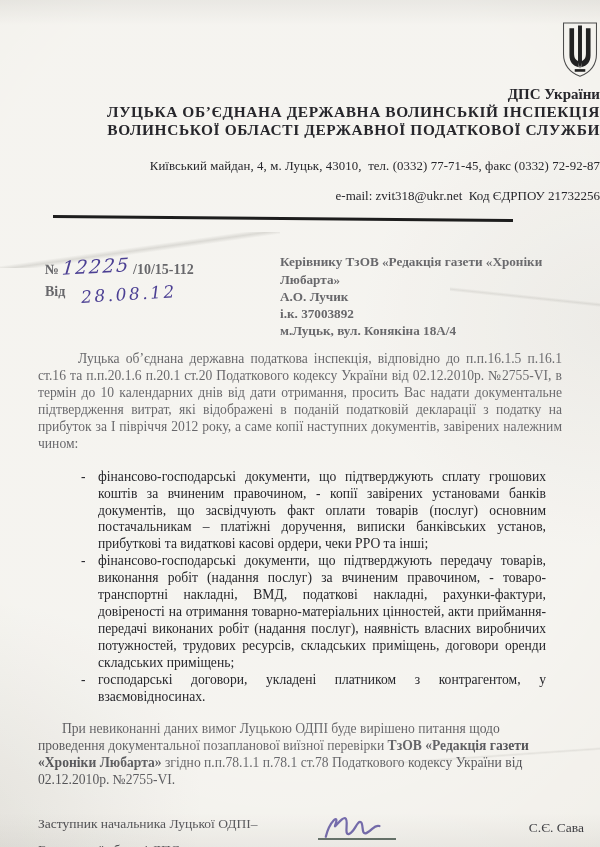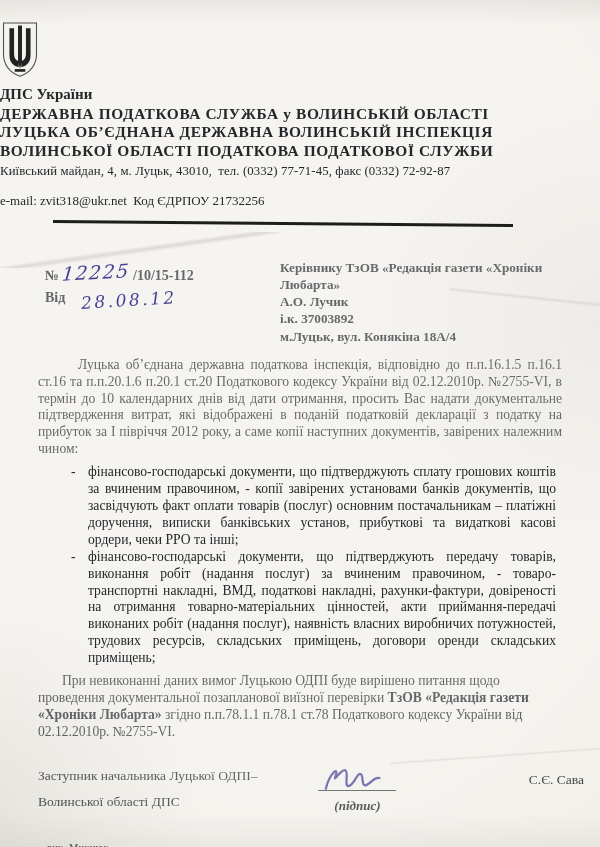--- a/index.html
+++ b/index.html
@@ -27,26 +27,26 @@
       radial-gradient(60% 40% at -2% 95%, rgba(120,118,110,.12), transparent 60%);
   }
   .crease{position:absolute;pointer-events:none;}
   .crease-a{left:0;top:232px;width:280px;height:36px;
     background:linear-gradient(172deg, transparent 45%, rgba(128,126,118,.22) 50%, transparent 55%);}
   .crease-b{right:0;top:282px;width:150px;height:30px;
     background:linear-gradient(186deg, transparent 45%, rgba(128,126,118,.16) 50%, transparent 55%);}
   .crease-c{right:0;top:742px;width:210px;height:28px;
     background:linear-gradient(176deg, transparent 46%, rgba(128,126,118,.14) 50%, transparent 54%);}
 
-  .letterhead{text-align:left;padding-top:21px;position:relative;}
+  .letterhead{text-align:right;padding-top:21px;position:relative;}
   .emblem{display:inline-block;line-height:0;}
   .org-title{font-weight:bold;font-size:15px;margin-top:3px;}
   .org-line{font-weight:bold;font-size:15.4px;line-height:18.4px;letter-spacing:.6px;}
   .org-line.first{margin-top:2px;}
-  .org-address{font-size:12.8px;margin-top:4px;letter-spacing:.1px;}
+  .org-address{font-size:12.8px;margin-top:19px;letter-spacing:.1px;}
   .org-email{font-size:13px;margin-top:14px;}
 
   .rule{width:460px;height:2.5px;background:var(--divider);margin:13px 0 0 53px;transform:rotate(.5deg);}
 
   .ref-row{display:flex;margin:34px 18px 0 45px;}
   .ref-block{width:222px;flex:none;padding-top:3px;}
   .ref-line{font-size:14px;font-weight:bold;white-space:nowrap;}
   .handwrite{
     color:var(--pen-ink);
     font-style:italic;font-weight:normal;
@@ -54,21 +54,21 @@
   }
   .hw-no{display:inline-block;font-size:19px;letter-spacing:1.5px;transform:rotate(-3deg) skewX(-8deg);margin:0 3px;position:relative;top:-1px;}
   .ref-date-line{margin-top:2px;}
   .hw-date{display:inline-block;font-size:17px;letter-spacing:2.5px;transform:rotate(-3.5deg);margin-left:16px;position:relative;top:4px;}
 
   .recipient{margin-left:auto;width:302px;font-weight:bold;font-size:13.2px;line-height:17.2px;}
 
   .letter-body{margin:12px 38px 0 38px;}
   .para{margin:0;font-size:13.6px;line-height:16.9px;}
   .intro{text-align:justify;text-indent:40px;}
-  .bullets{margin:6px;padding:0 0 0 44px;list-style:none;}
+  .bullets{margin:16px;padding:0 0 0 44px;list-style:none;}
   .bullets li{position:relative;font-size:13.6px;line-height:16.9px;text-align:justify;}
   .bullets li::before{content:"-";position:absolute;left:-17px;top:0;}
   .closing{text-indent:24px;text-align:left;}
 
   .sig-row{display:flex;align-items:flex-start;margin:22px 16px 0 38px;}
   .sig-left{font-size:13.5px;line-height:26px;flex:none;}
   .sig-center{width:132px;margin-left:34px;text-align:center;flex:none;}
   .sig-center svg{display:block;margin:0 auto -7px auto;}
   .sig-line{width:78px;height:1.8px;background:#39493f;margin:0 auto;}
   .sig-caption{font-weight:bold;font-style:italic;font-size:13px;margin-top:7px;}
@@ -91,23 +91,22 @@
         <path d="M5 3 H55 V50 C55 67 45 78 30 84 C15 78 5 67 5 50 Z" fill="none" stroke="#4d4d4d" stroke-width="1.6"></path>
         <g fill="#222222">
           <path d="M27 7 h6 v56 l-3 9 -3 -9 Z"></path>
           <path d="M14 11 h7 v38 c0 7 2 10 7 12 v9 c-9 -2 -14 -8 -14 -18 Z"></path>
           <path d="M46 11 h-7 v38 c0 7 -2 10 -7 12 v9 c9 -2 14 -8 14 -18 Z"></path>
           <path d="M22 73 h16 v4 h-16 Z"></path>
         </g>
       </svg>
     </span>
     <div class="org-title">ДПС України</div>
-    <div class="org-line first">ДЕРЖАВНА ПОДАТКОВА СЛУЖБА у ВОЛИНСЬКІЙ ОБЛАСТІ</div>
     <div class="org-line">ЛУЦЬКА ОБ’ЄДНАНА ДЕРЖАВНА ВОЛИНСЬКІЙ ІНСПЕКЦІЯ</div>
-    <div class="org-line">ВОЛИНСЬКОЇ ОБЛАСТІ ПОДАТКОВА ПОДАТКОВОЇ СЛУЖБИ</div>
+    <div class="org-line">ВОЛИНСЬКОЇ ОБЛАСТІ ДЕРЖАВНОЇ ПОДАТКОВОЇ СЛУЖБИ</div>
     <div class="org-address">Київський майдан, 4, м. Луцьк, 43010, &nbsp;тел. (0332) 77-71-45, факс (0332) 72-92-87</div>
     <div class="org-email">e-mail: zvit318@ukr.net &nbsp;Код ЄДРПОУ 21732256</div>
   </header>
 
   <div class="rule"></div>
 
   <section class="ref-row">
     <div class="ref-block">
       <div class="ref-line">
         <span>№</span><span class="handwrite hw-no">12225</span><span>/10/15-112</span>
@@ -123,20 +122,21 @@
       <div>і.к. 37003892</div>
       <div>м.Луцьк, вул. Конякіна 18А/4</div>
     </div>
   </section>
 
   <section class="letter-body">
     <p class="para intro">Луцька об’єднана державна податкова інспекція, відповідно до п.п.16.1.5 п.16.1 ст.16 та п.п.20.1.6 п.20.1 ст.20 Податкового кодексу України від 02.12.2010р. №2755-VI, в термін до 10 календарних днів від дати отримання, просить Вас надати документальне підтвердження витрат, які відображені в поданій податковій декларації з податку на прибуток за І півріччя 2012 року, а саме копії наступних документів, завірених належним чином:</p>
     <ul class="bullets">
       <li>фінансово-господарські документи, що підтверджують сплату грошових коштів за вчиненим правочином, - копії завірених установами банків документів, що засвідчують факт оплати товарів (послуг) основним постачальникам – платіжні доручення, виписки банківських установ, прибуткові та видаткові касові ордери, чеки РРО та інші;</li>
       <li>фінансово-господарські документи, що підтверджують передачу товарів, виконання робіт (надання послуг) за вчиненим правочином, - товаро-транспортні накладні, ВМД, податкові накладні, рахунки-фактури, довіреності на отримання товарно-матеріальних цінностей, акти приймання-передачі виконаних робіт (надання послуг), наявність власних виробничих потужностей, трудових ресурсів, складських приміщень, договори оренди складських приміщень;</li>
+      <li>господарські договори, укладені платником з контрагентом, у взаємовідносинах.</li>
     </ul>
     <p class="para closing"><span>При невиконанні даних вимог Луцькою ОДПІ буде вирішено питання щодо проведення документальної позапланової виїзної перевірки </span><b>ТзОВ «Редакція газети «Хроніки Любарта»</b><span> згідно п.п.78.1.1 п.78.1 ст.78 Податкового кодексу України від 02.12.2010р. №2755-VI.</span></p>
   </section>
 
   <section class="sig-row">
     <div class="sig-left">
       <div>Заступник начальника Луцької ОДПІ–</div>
       <div>Волинської області ДПС</div>
     </div>
     <div class="sig-center">

